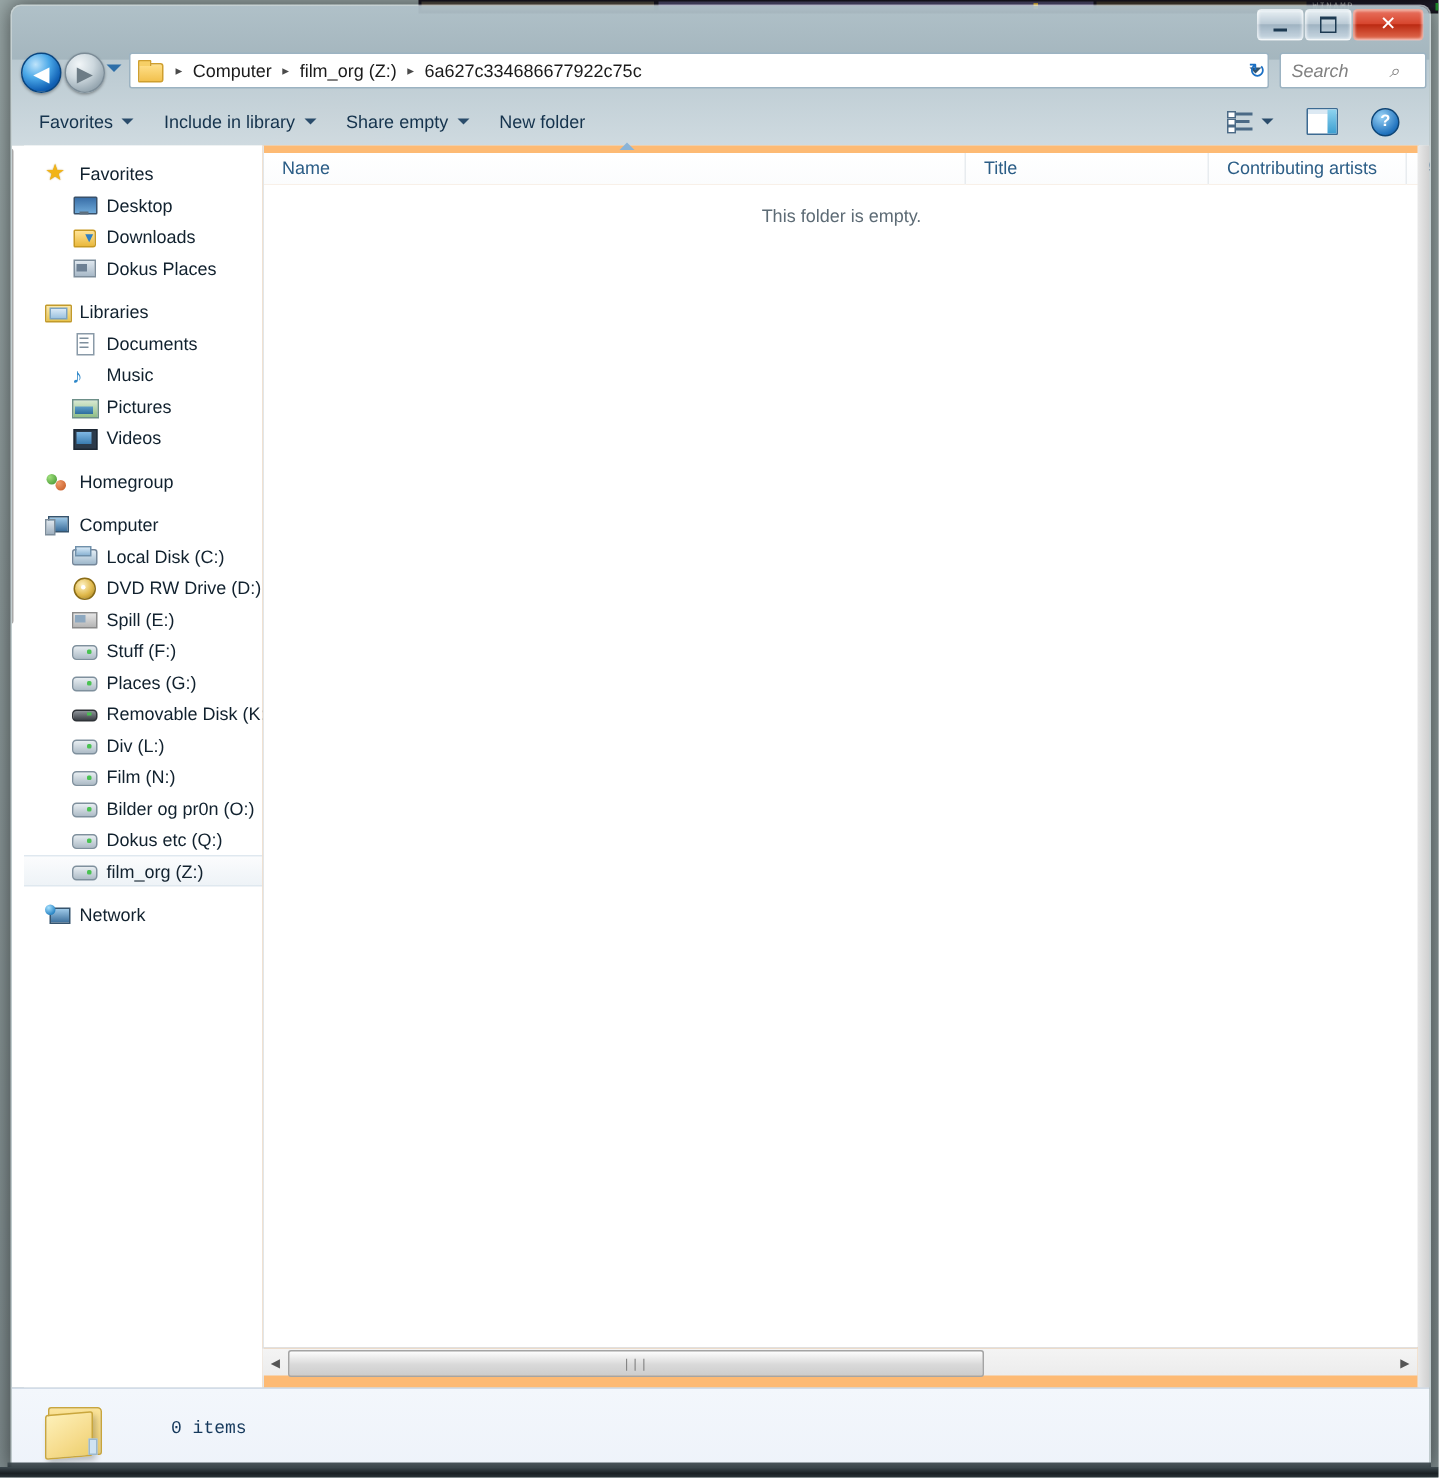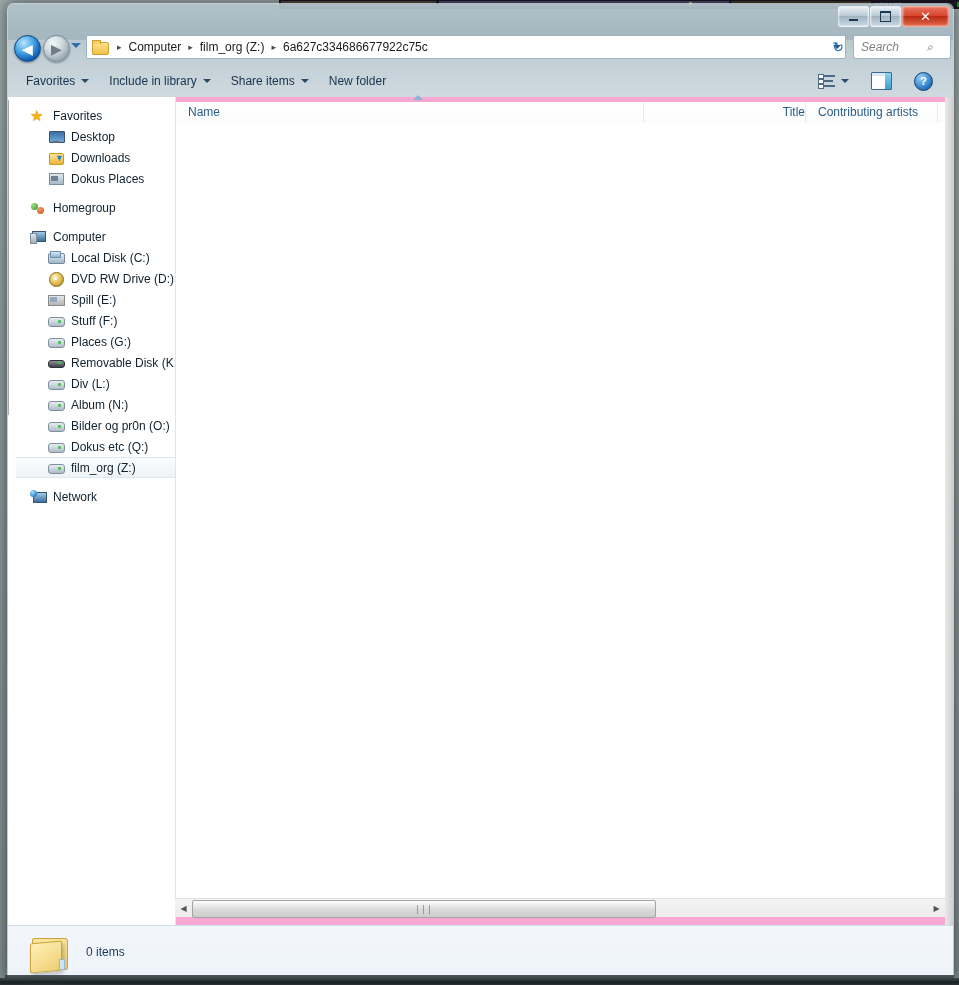--- a/index.html
+++ b/index.html
@@ -223,21 +223,21 @@
     background:#8da8c0;}
   .ic-rem:before{content:"";position:absolute;left:0;top:5px;width:15px;height:6px;border-radius:3px;
     background:linear-gradient(180deg,#8d9298,#3c4147);border:1px solid #2e3237;}
   .ic-rem:after{content:"";position:absolute;left:10px;top:7px;width:3px;height:2px;background:#46c04e;}
   .ic-net:before{content:"";position:absolute;left:3px;top:3px;width:12px;height:9px;
     background:linear-gradient(180deg,#9ec9e8,#3c6f9c);border:1px solid #36546e;}
   .ic-net:after{content:"";position:absolute;left:0;top:1px;width:7px;height:7px;border-radius:50%;
     background:radial-gradient(circle at 35% 30%,#a6e1ff,#2c87c6 70%,#176494);}
 
   
-  .listarea{position:absolute;left:167px;top:0;width:770px;height:828px;background:#f9a8d4;
+  .listarea{position:absolute;left:167px;top:0;width:770px;height:828px;background:#fdba74;
     border-left:1px solid #e2e6e9;}
   .sortmark{position:absolute;left:237px;top:-2px;width:0;height:0;
     border-left:5px solid transparent;border-right:5px solid transparent;
     border-bottom:5px solid #8ab4d8;}
   .colhead{position:absolute;left:0;top:5px;width:770px;height:21px;
     background:linear-gradient(180deg,#ffffff,#fbfcfd);
     border-bottom:1px solid #e3e7ea;display:flex;}
   .colcell{font-size:12px;color:#2b5d86;padding-left:12px;line-height:21px;
     border-right:1px solid #e8ecef;box-sizing:border-box;cursor:pointer;
     white-space:nowrap;overflow:hidden;}
@@ -268,21 +268,21 @@
     border-top:1px solid #d2dce8;display:flex;align-items:center;}
   .st-folder{width:44px;height:38px;margin-left:22px;position:relative;flex:none;}
   .st-folder .back{position:absolute;left:2px;top:5px;width:34px;height:30px;
     background:linear-gradient(180deg,#fbe49a,#efd072);border:1px solid #c9a63d;border-radius:2px 3px 2px 2px;}
   .st-folder .front{position:absolute;left:0px;top:9px;width:30px;height:28px;
     background:linear-gradient(150deg,#fdf0b8,#f6dc8d 60%,#eccf6e);
     border:1px solid #c9a63d;border-radius:2px;
     transform:skewY(-5deg);box-shadow:2px 3px 4px rgba(0,0,0,.22);}
   .st-folder .tab{position:absolute;left:29px;top:26px;width:4px;height:9px;
     background:#cfe3f2;border:1px solid #9bb8cd;}
-  .st-text{margin-left:12px;font-size:12px;color:#15395c;}
+  .st-text{margin-left:40px;font-size:12px;color:#15395c;font-family:Liberation Mono, monospace;}
   #botedge{position:absolute;left:5px;top:975px;width:949px;height:9px;
     background:linear-gradient(180deg,rgba(60,72,78,.92),rgba(24,30,34,.95));
     border-radius:0 0 6px 6px;}
   #botedge2{position:absolute;left:0;top:978px;width:959px;height:7px;
     background:linear-gradient(180deg,#3e4a50,#1a2024 60%,#2a3338);}
 </style>
 </head>
 <body>
 
 <div id="desktop"></div>
@@ -351,21 +351,21 @@
   <div class="toolbar">
     <div class="tbitem">
       <span>Favorites</span>
       <span class="caret"></span>
     </div>
     <div class="tbitem">
       <span>Include in library</span>
       <span class="caret"></span>
     </div>
     <div class="tbitem">
-      <span>Share items</span>
+      <span>Share empty</span>
       <span class="caret"></span>
     </div>
     <div class="tbitem">
       <span>New folder</span>
     </div>
 
     <div class="tbright">
       <div class="tbitem">
         <span class="viewicon">
           <i></i>
@@ -407,20 +407,42 @@
             <span class="ico ic-down"></span>
             <span>Downloads</span>
           </div>
           <div class="navrow child">
             <span class="ico ic-recent"></span>
             <span>Dokus Places</span>
           </div>
         </div>
         <div class="navgroup">
           <div class="navrow">
+            <span class="ico ic-lib"></span>
+            <span>Libraries</span>
+          </div>
+          <div class="navrow child">
+            <span class="ico ic-doc"></span>
+            <span>Documents</span>
+          </div>
+          <div class="navrow child">
+            <span class="ico ic-music">♪</span>
+            <span>Music</span>
+          </div>
+          <div class="navrow child">
+            <span class="ico ic-pic"></span>
+            <span>Pictures</span>
+          </div>
+          <div class="navrow child">
+            <span class="ico ic-vid"></span>
+            <span>Videos</span>
+          </div>
+        </div>
+        <div class="navgroup">
+          <div class="navrow">
             <span class="ico ic-home"></span>
             <span>Homegroup</span>
           </div>
         </div>
         <div class="navgroup">
           <div class="navrow">
             <span class="ico ic-comp"></span>
             <span>Computer</span>
           </div>
           <div class="navrow child">
@@ -446,21 +468,21 @@
           <div class="navrow child">
             <span class="ico ic-rem"></span>
             <span>Removable Disk (K:)</span>
           </div>
           <div class="navrow child">
             <span class="ico ic-hdd"></span>
             <span>Div (L:)</span>
           </div>
           <div class="navrow child">
             <span class="ico ic-hdd"></span>
-            <span>Album (N:)</span>
+            <span>Film (N:)</span>
           </div>
           <div class="navrow child">
             <span class="ico ic-hdd"></span>
             <span>Bilder og pr0n (O:)</span>
           </div>
           <div class="navrow child">
             <span class="ico ic-hdd"></span>
             <span>Dokus etc (Q:)</span>
           </div>
           <div class="navrow child sel">
@@ -473,25 +495,26 @@
             <span class="ico ic-net"></span>
             <span>Network</span>
           </div>
         </div>
       </div>
 
     <div class="listarea">
       <div class="sortmark"></div>
       <div class="colhead" id="colhead">
           <div class="colcell" style="width: 468px; flex: 0 0 auto;">Name</div>
-          <div class="colcell" style="width: 162px; flex: 0 0 auto; text-align: right;">Title</div>
+          <div class="colcell" style="width: 162px; flex: 0 0 auto;">Title</div>
           <div class="colcell" style="width: 132px; flex: 0 0 auto;">Contributing artists</div>
           <div class="colcell" style="width: 40px; flex: 0 0 auto;">Album</div>
         </div>
       <div class="listfill"></div>
+      <div class="emptymsg">This folder is empty.</div>
     </div>
 
     <div class="rightstrip"></div>
 
     <div class="hscroll">
       <div class="hs-arrow">◀</div>
       <div class="hs-track">
         <div class="hs-thumb">
           <span class="hs-grip">|||</span>
         </div>

